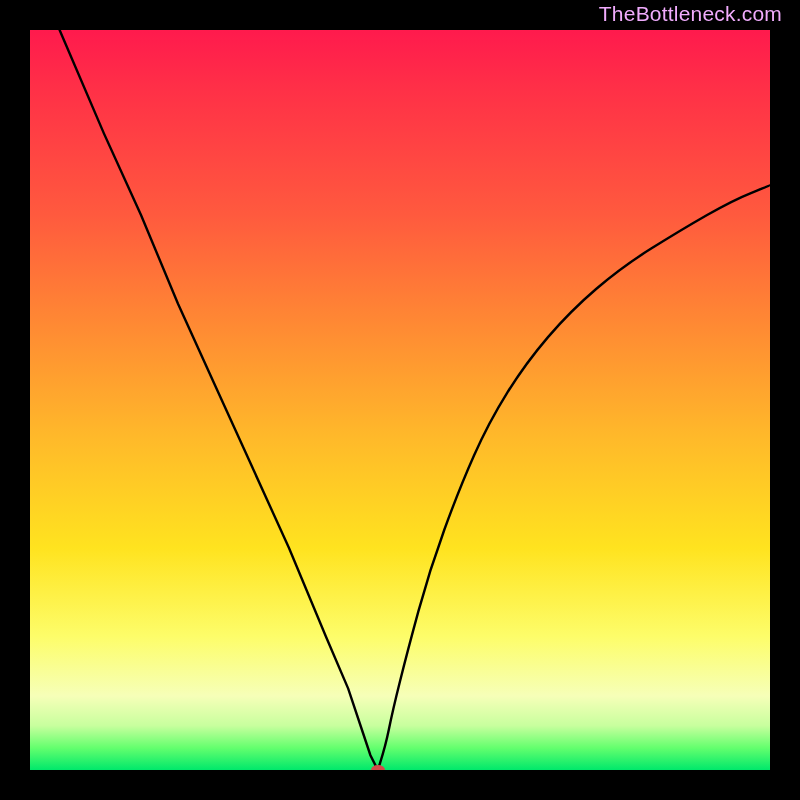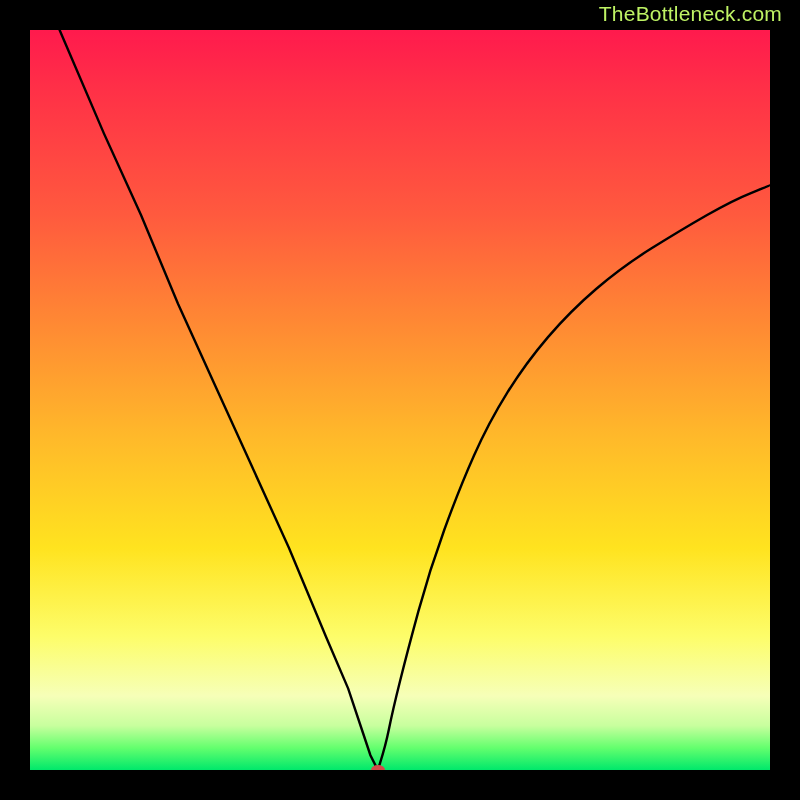--- a/index.html
+++ b/index.html
@@ -16,21 +16,21 @@
     left: 0;
     top: 0;
     width: 800px;
     height: 800px;
     background: #000;
   }
   .watermark {
     position: absolute;
     top: 2px;
     right: 18px;
-    color: #bef264;
+    color: #f0abfc;
     font-size: 21px;
     font-weight: 400;
     letter-spacing: 0.2px;
     z-index: 5;
     user-select: none;
   }
   .plot {
     position: absolute;
     left: 30px;
     top: 30px;

